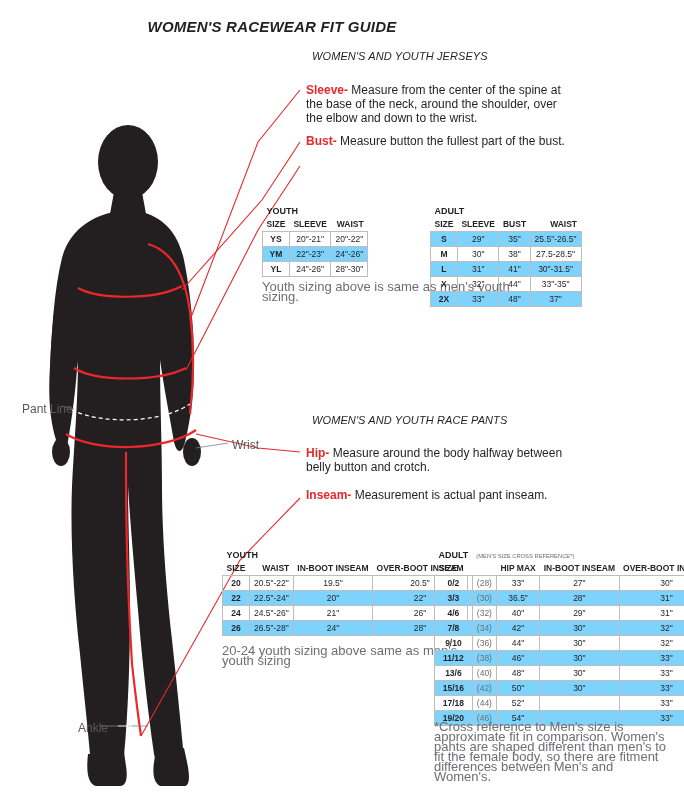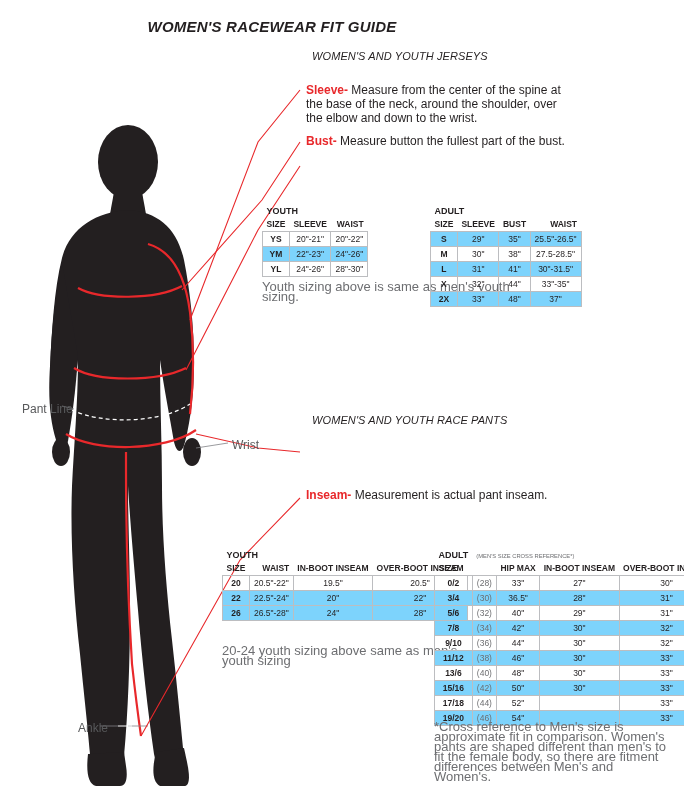--- a/index.html
+++ b/index.html
@@ -224,20 +224,23 @@
   <div class="main-title">WOMEN'S RACEWEAR FIT GUIDE</div>
   <div class="section-title" id="jersey-section-title">WOMEN'S AND YOUTH JERSEYS</div>
   <div class="section-title" id="pants-section-title">WOMEN'S AND YOUTH RACE PANTS</div>
 
   <div class="measure" id="m-sleeve">
     <span class="key">Sleeve-</span><span> Measure from the center of the spine at the base of the neck, around the shoulder, over the elbow and down to the wrist.</span>
   </div>
   <div class="measure" id="m-bust">
     <span class="key">Bust-</span><span> Measure button the fullest part of the bust.</span>
   </div>
+  <div class="measure" id="m-hip">
+    <span class="key">Hip-</span><span> Measure around the body halfway between belly button and crotch.</span>
+  </div>
   <div class="measure" id="m-inseam">
     <span class="key">Inseam-</span><span> Measurement is actual pant inseam.</span>
   </div>
 
   <div class="fig-label" id="label-pant-line">Pant Line</div>
   <div class="fig-label" id="label-wrist">Wrist</div>
   <div class="fig-label" id="label-ankle">Ankle</div>
 
   <table class="tbl" id="tbl-youth-jersey" style="left:262px; top:204px;">
     <tbody>
@@ -328,20 +331,26 @@
         <td>20.5"-22"</td>
         <td>19.5"</td>
         <td>20.5"</td>
       </tr>
       <tr class="shade">
         <td class="lbl">22</td>
         <td>22.5"-24"</td>
         <td>20"</td>
         <td>22"</td>
       </tr>
+      <tr>
+        <td class="lbl">24</td>
+        <td>24.5"-26"</td>
+        <td>21"</td>
+        <td>26"</td>
+      </tr>
       <tr class="shade">
         <td class="lbl">26</td>
         <td>26.5"-28"</td>
         <td>24"</td>
         <td>28"</td>
       </tr>
     </tbody>
   </table>
   <div class="note" id="note-youth-pants">20-24 youth sizing above same as men's youth sizing</div>
 
@@ -361,28 +370,28 @@
         <td>OVER-BOOT INSEAM</td>
       </tr>
       <tr>
         <td class="lbl">0/2</td>
         <td class="cross-ref-cell">(28)</td>
         <td>33"</td>
         <td>27"</td>
         <td>30"</td>
       </tr>
       <tr class="shade">
-        <td class="lbl">3/4</td>
+        <td class="lbl">3/3</td>
         <td class="cross-ref-cell">(30)</td>
         <td>36.5"</td>
         <td>28"</td>
         <td>31"</td>
       </tr>
       <tr>
-        <td class="lbl">5/6</td>
+        <td class="lbl">4/6</td>
         <td class="cross-ref-cell">(32)</td>
         <td>40"</td>
         <td>29"</td>
         <td>31"</td>
       </tr>
       <tr class="shade">
         <td class="lbl">7/8</td>
         <td class="cross-ref-cell">(34)</td>
         <td>42"</td>
         <td>30"</td>

